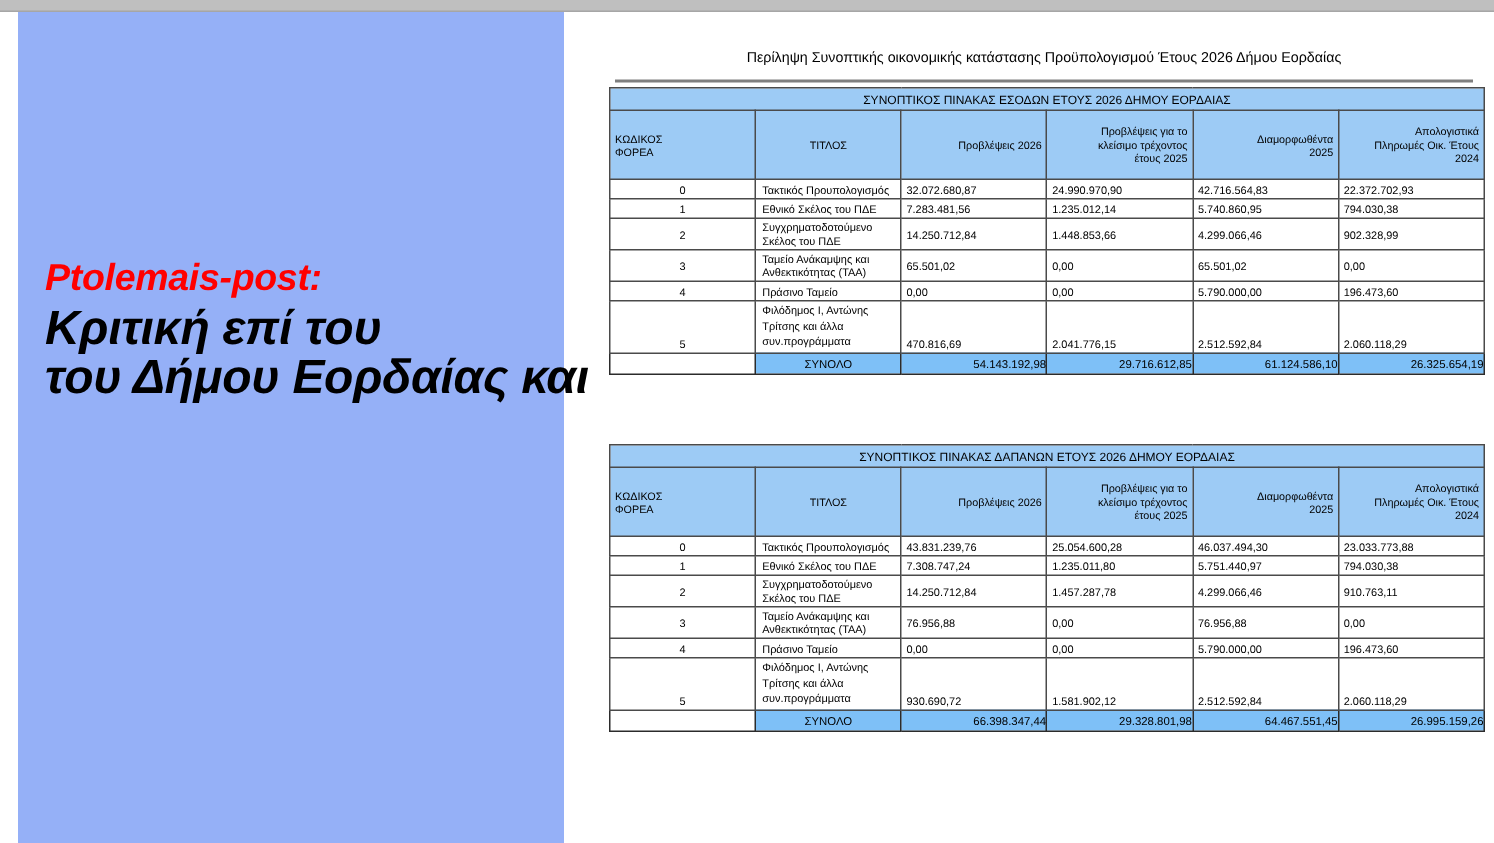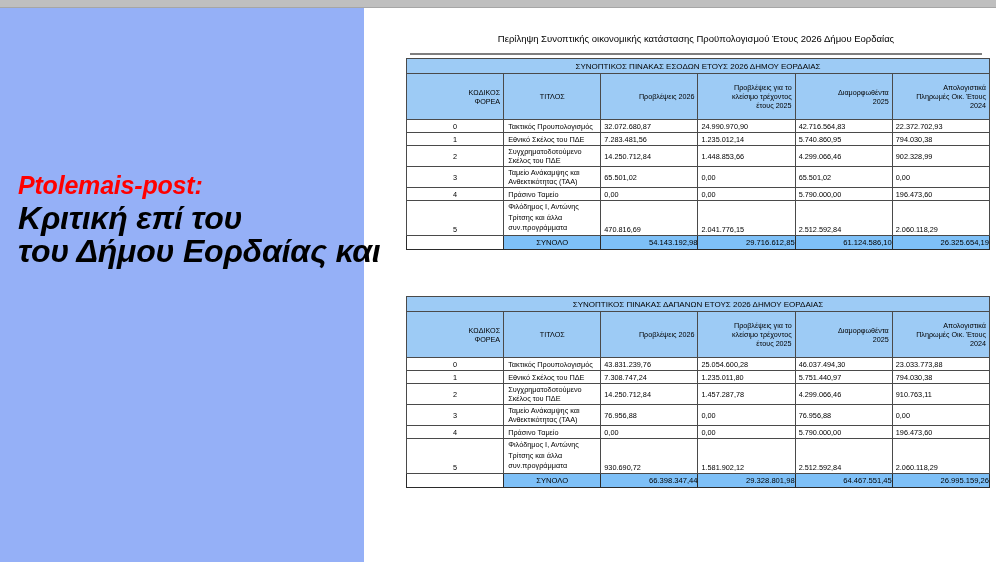--- a/index.html
+++ b/index.html
@@ -13,21 +13,21 @@
 
   
   #top-strip{
     position:absolute; left:0; top:0; width:996px; height:8px;
     background:#bfbfbf;
     border-bottom:1px solid #a6a6a6;
   }
 
   
   #left-panel{
-    position:absolute; left:0; top:8px; width:364px; height:554px;
+    position:absolute; left:12px; top:8px; width:364px; height:554px;
     background:#95b0f7;
     padding:0 18px;
     text-decoration:underline;
   }
   #promo-block{
     position:absolute; left:18px; top:160px; width:368px;
   }
   .promo-brand{
     color:#ff0000;
     font-weight:bold;
@@ -91,21 +91,21 @@
     border:1.5px solid #2f2f2f;
   }
   .hdr-cell{
     background:#9dcbf5;
     text-align:center;
     font-size:7.2px;
     height:46px;
     line-height:9.5px;
     border:1px solid #3a3a3a;
   }
-  .c-code{ width:50px; text-align:right; }
+  .c-code{ width:50px; text-align:left; }
   .c-title{ width:190px; text-align:left; }
   .c-num{ width:107px; text-align:right; }
   .c-num2{ width:90px; text-align:right; }
   .c-num3{ width:90px; text-align:right; }
 
   .data-row td{ height:13px; }
   .data-row td.c-code{ text-align:center; }
   .data-row td.c-title{ text-align:left; padding-left:4px;margin-top:20px; }
   .data-row td.num{ text-align:left; padding-right:3px; }
 

